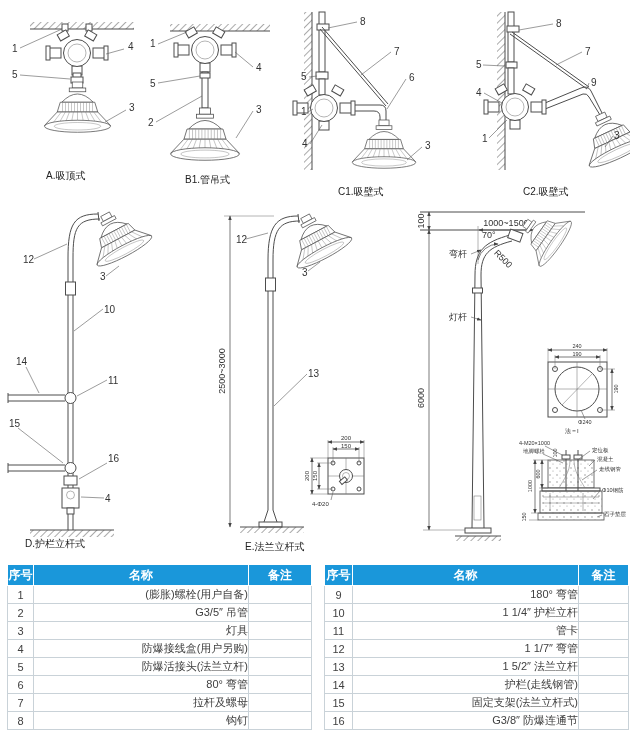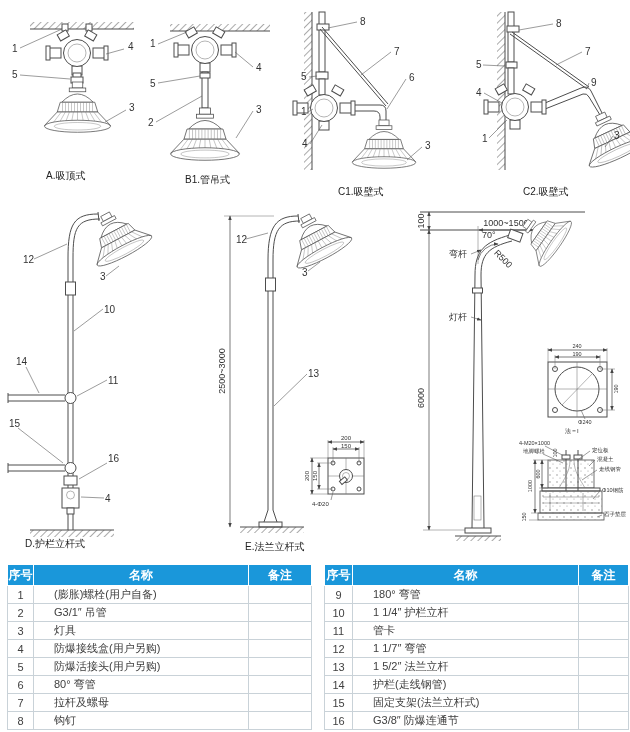--- a/index.html
+++ b/index.html
@@ -17,21 +17,21 @@
   .th{stroke:#777;fill:none;stroke-width:.55;}
   .ld{stroke:#666;fill:none;stroke-width:.65;}
   .dm{stroke:#444;fill:none;stroke-width:.7;}
   .ht{fill:url(#hatch);stroke:none;}
   .dt{fill:url(#dots);stroke:#4d4d4d;stroke-width:.8;}
   table.parts{position:absolute;top:565px;border-collapse:collapse;table-layout:fixed;}
   .parts th{color:#fff;font-size:12px;font-weight:bold;height:20px;padding:0;
             border:1px solid #fff;border-top:none;}
   .parts td{height:17px;font-size:11px;color:#404040;border:1px solid #c9d2d8;padding:0;}
   .parts td.no{text-align:center;}
-  .parts td.nm{padding-left:20px;}
+  .parts td.nm{padding-left:20px;text-align:right;}
 </style>
 </head>
 <body>
 
 <div class="canvas">
 
   <svg width="0" height="0" style="position:absolute" aria-hidden="true">
     <defs>
       <pattern id="hatch" width="5" height="5" patternUnits="userSpaceOnUse" patternTransform="rotate(45)">
         <line x1="0" y1="0" x2="0" y2="5" stroke="#555" stroke-width="1"></line>
@@ -317,36 +317,36 @@
       </tr>
     </thead>
     <tbody>
       <tr>
           <td class="no">1</td>
           <td class="nm">(膨胀)螺栓(用户自备)</td>
           <td></td>
         </tr>
       <tr>
           <td class="no">2</td>
-          <td class="nm">G3/1″ 吊管</td>
+          <td class="nm">G3/5″ 吊管</td>
           <td></td>
         </tr>
       <tr>
           <td class="no">3</td>
           <td class="nm">灯具</td>
           <td></td>
         </tr>
       <tr>
           <td class="no">4</td>
           <td class="nm">防爆接线盒(用户另购)</td>
           <td></td>
         </tr>
       <tr>
           <td class="no">5</td>
-          <td class="nm">防爆活接头(用户另购)</td>
+          <td class="nm">防爆活接头(法兰立杆)</td>
           <td></td>
         </tr>
       <tr>
           <td class="no">6</td>
           <td class="nm">80° 弯管</td>
           <td></td>
         </tr>
       <tr>
           <td class="no">7</td>
           <td class="nm">拉杆及螺母</td>

